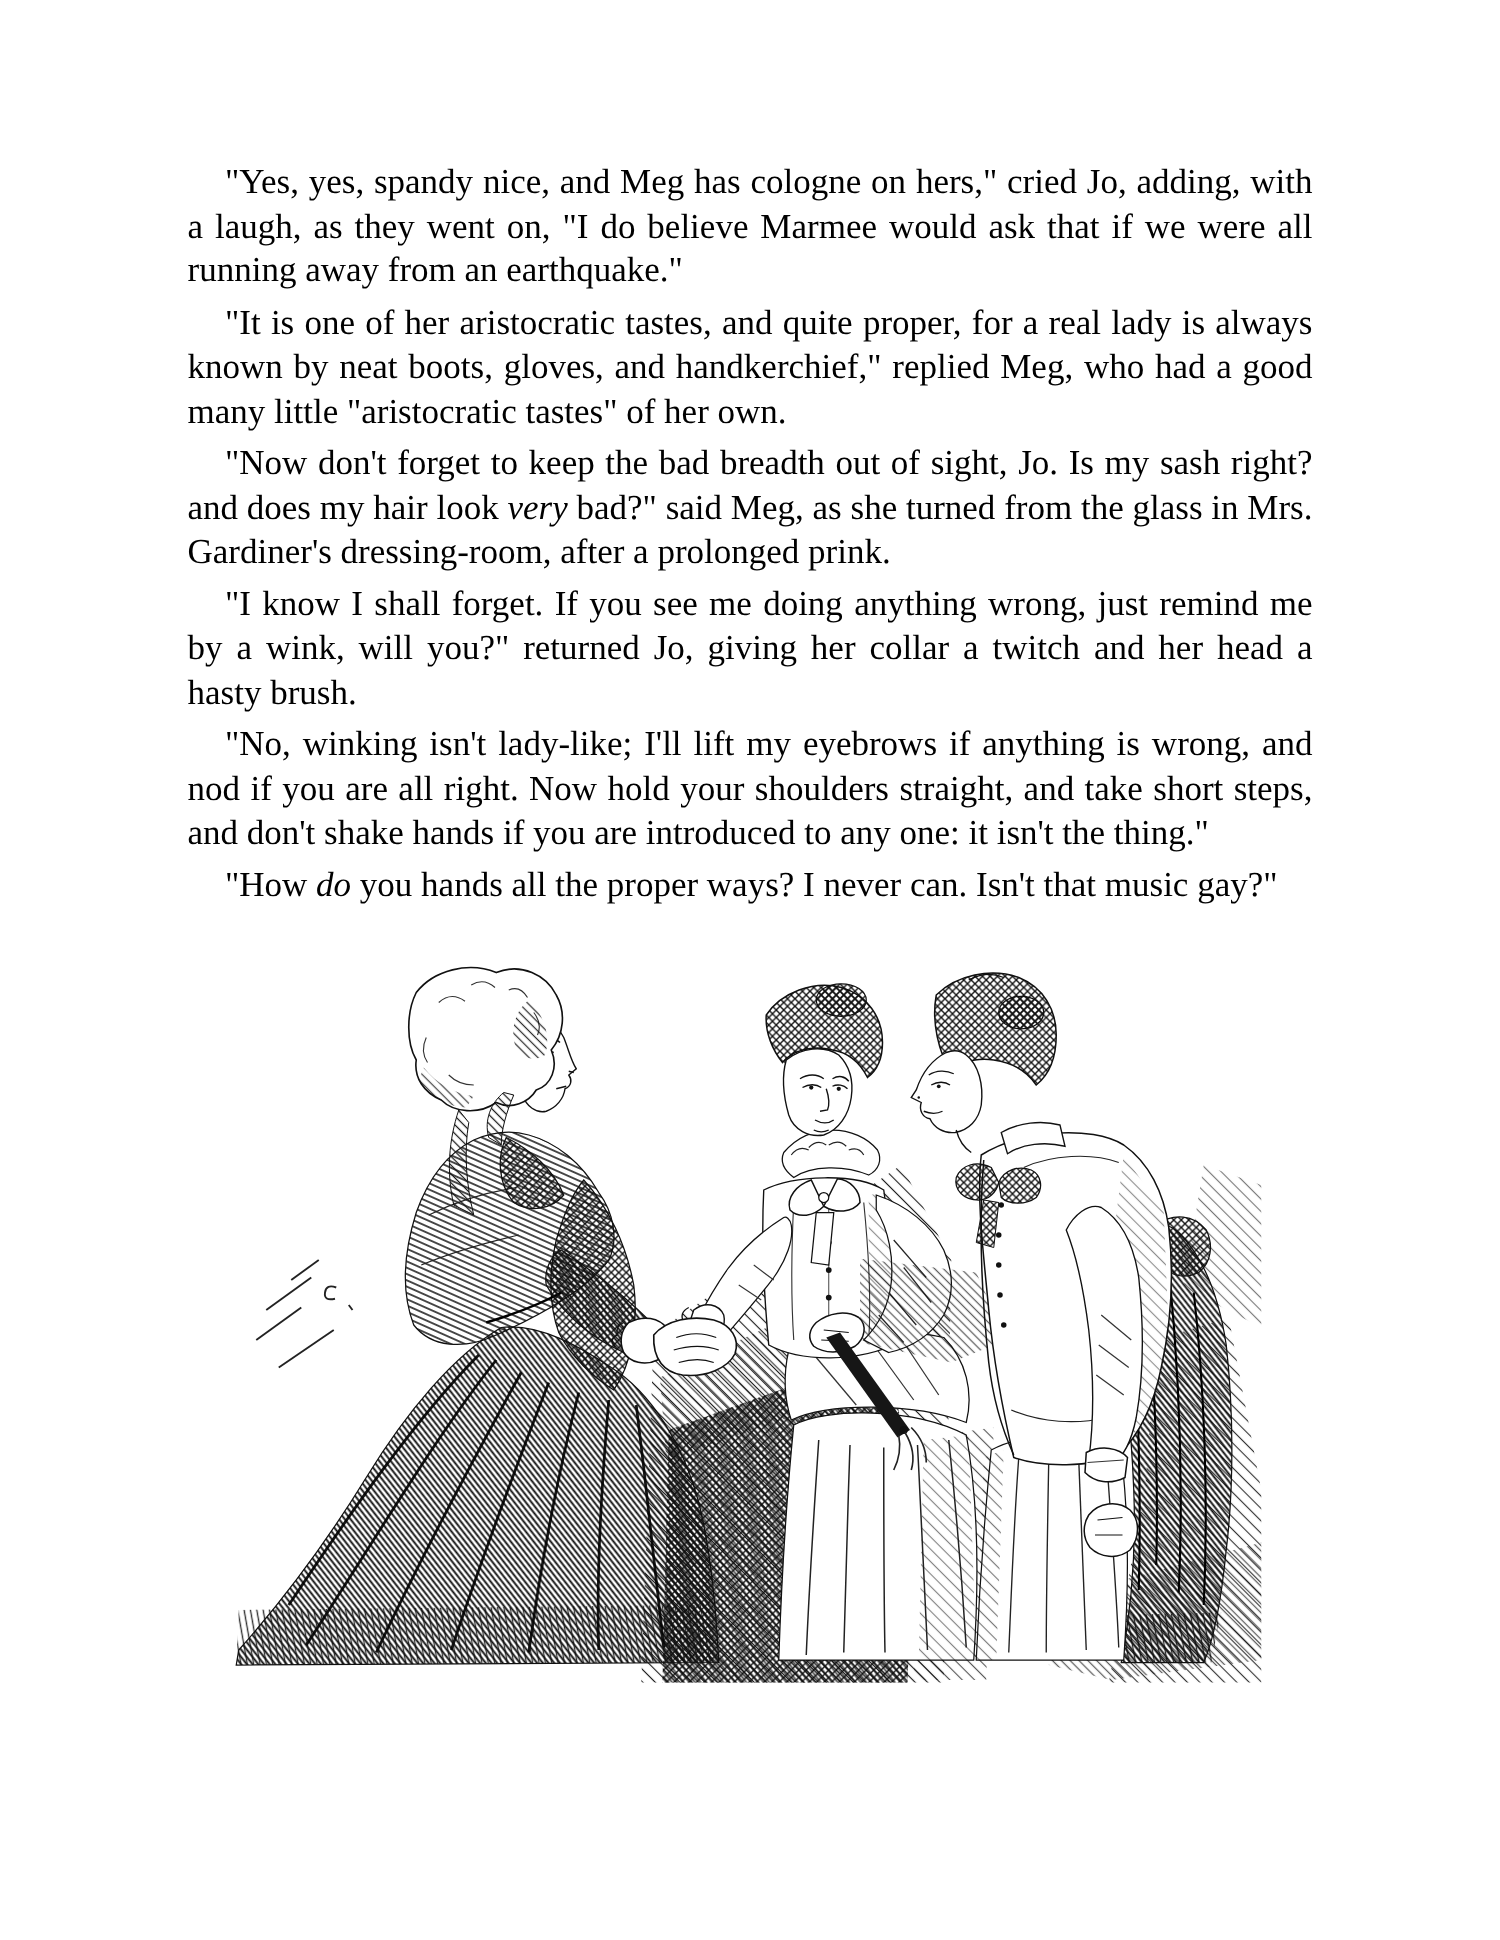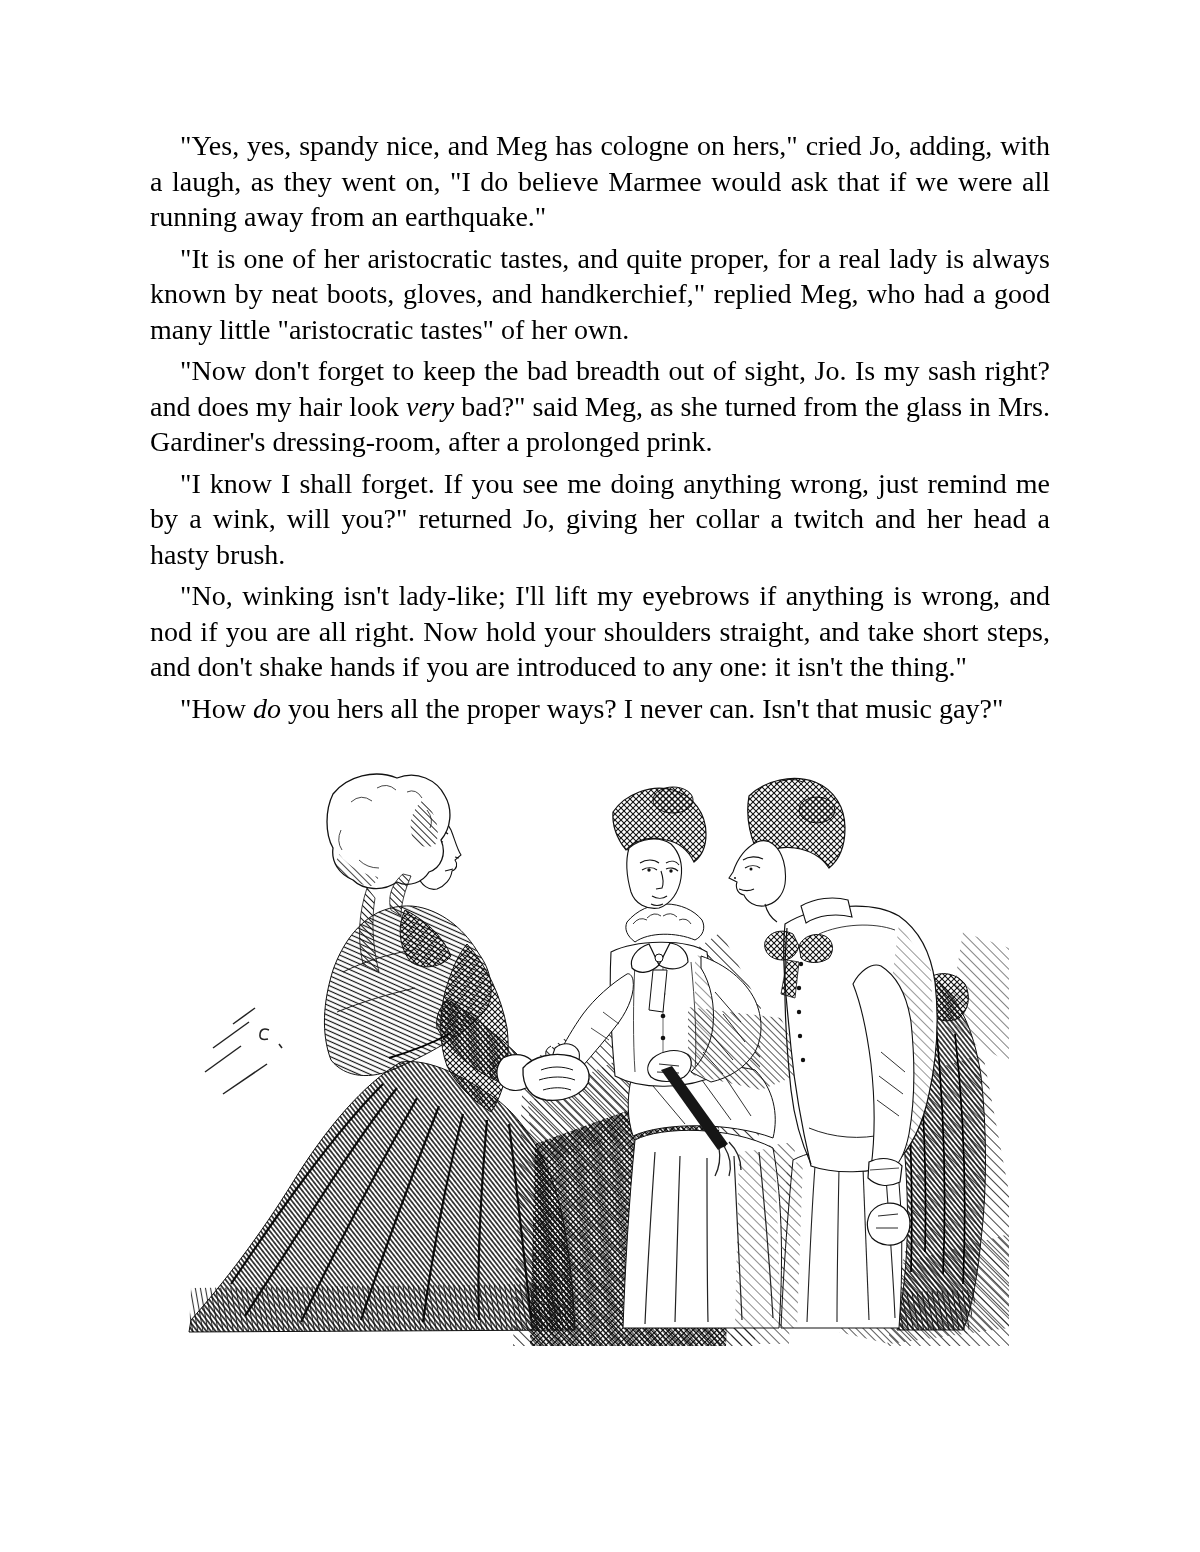--- a/index.html
+++ b/index.html
@@ -40,21 +40,21 @@
 <body>
 
 <div class="page">
 
   <div class="text-block">
       <p><span>"Yes, yes, spandy nice, and Meg has cologne on hers," cried Jo, adding, with a laugh, as they went on, "I do believe Marmee would ask that if we were all running away from an earthquake."</span></p>
       <p><span>"It is one of her aristocratic tastes, and quite proper, for a real lady is always known by neat boots, gloves, and handkerchief," replied Meg, who had a good many little "aristocratic tastes" of her own.</span></p>
       <p><span>"Now don't forget to keep the bad breadth out of sight, Jo. Is my sash right? and does my hair look </span><i>very</i><span> bad?" said Meg, as she turned from the glass in Mrs. Gardiner's dressing-room, after a prolonged prink.</span></p>
       <p><span>"I know I shall forget. If you see me doing anything wrong, just remind me by a wink, will you?" returned Jo, giving her collar a twitch and her head a hasty brush.</span></p>
       <p><span>"No, winking isn't lady-like; I'll lift my eyebrows if anything is wrong, and nod if you are all right. Now hold your shoulders straight, and take short steps, and don't shake hands if you are introduced to any one: it isn't the thing."</span></p>
-      <p><span>"How </span><i>do</i><span> you hers all the proper ways? I never can. Isn't that music gay?"</span></p>
+      <p><span>"How </span><i>do</i><span> you hands all the proper ways? I never can. Isn't that music gay?"</span></p>
     </div>
 
   <figure class="illustration">
     <svg width="830" height="575" viewBox="0 0 830 575" role="img" aria-label="Black-and-white wood engraving: an elderly woman in a dark gown and frilled cap, seen in profile from the left, shakes hands with a young woman in a light dress with ruffled collar who holds a closed fan; a second young woman in a light fitted jacket with a dark bow and dark draped overskirt stands at the right with eyes lowered.">
       <defs>
         <pattern id="hL" patternUnits="userSpaceOnUse" width="7" height="7" patternTransform="rotate(45)">
             <path d="M0 3.5 H7" stroke="#1b1b1b" stroke-width="0.9"></path>
           </pattern>
         <pattern id="hM" patternUnits="userSpaceOnUse" width="5" height="5" patternTransform="rotate(45)">
             <path d="M0 2.5 H5" stroke="#161616" stroke-width="1"></path>

